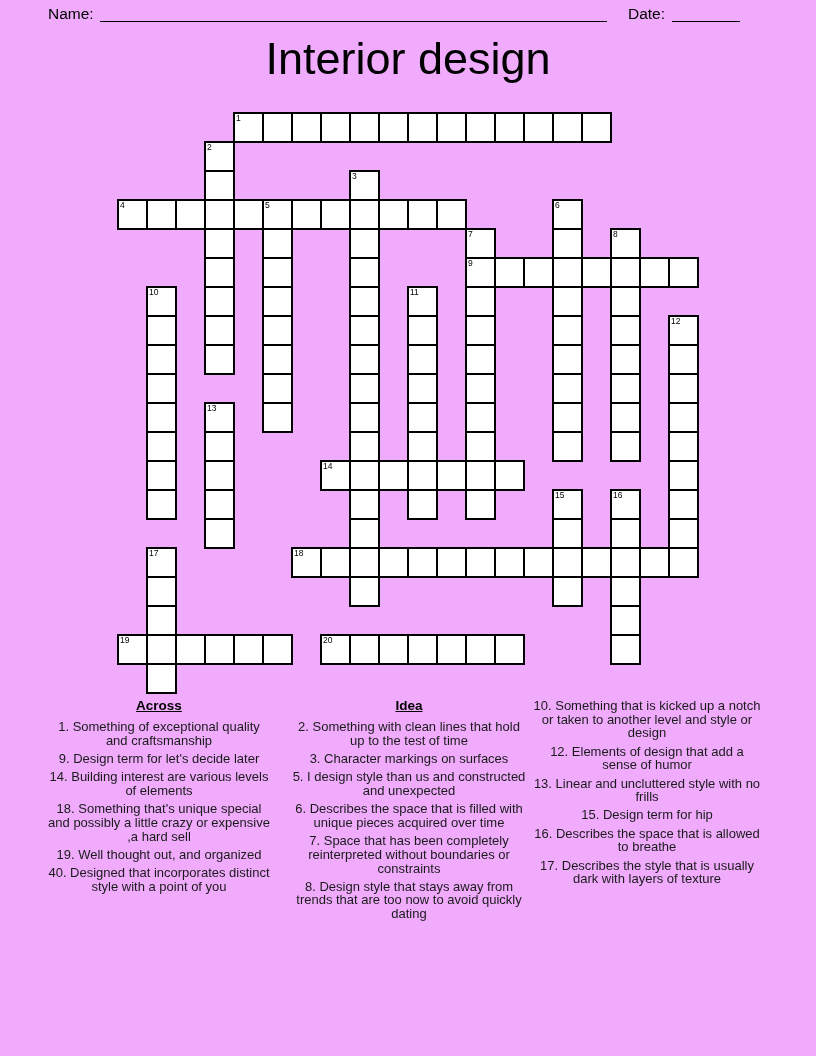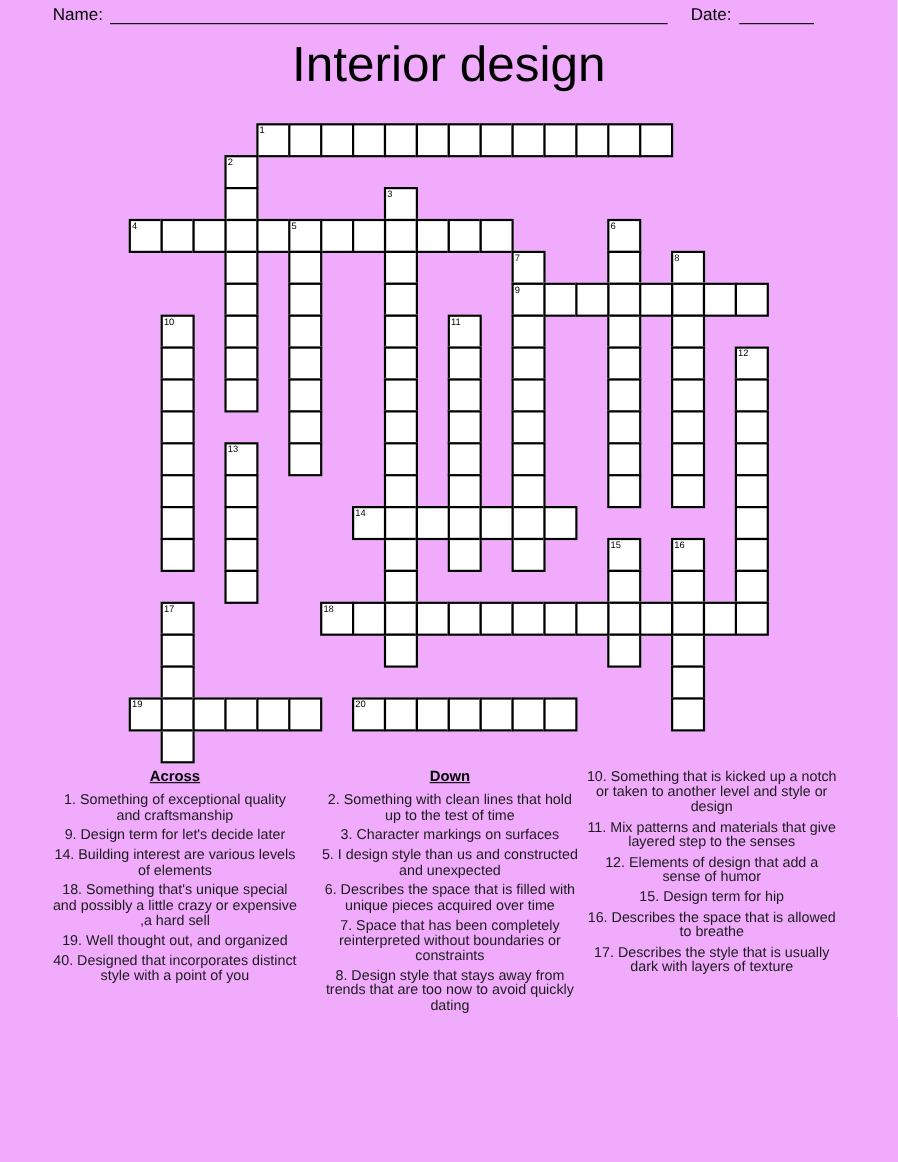--- a/index.html
+++ b/index.html
@@ -264,35 +264,35 @@
         <p class="clue"><b>1.</b> Something of exceptional quality and craftsmanship</p>
         <p class="clue"><b>9.</b> Design term for let's decide later</p>
         <p class="clue"><b>14.</b> Building interest are various levels of elements</p>
         <p class="clue"><b>18.</b> Something that's unique special and possibly a little crazy or expensive ,a hard sell</p>
         <p class="clue"><b>19.</b> Well thought out, and organized</p>
         <p class="clue"><b>40.</b> Designed that incorporates distinct style with a point of you</p>
       </div>
   </div>
 
   <div class="clue-col clue-col-2">
-    <p class="clue-heading">Down</p>
+    <p class="clue-heading">Idea</p>
     <div>
         <p class="clue"><b>2.</b> Something with clean lines that hold up to the test of time</p>
         <p class="clue"><b>3.</b> Character markings on surfaces</p>
         <p class="clue"><b>5.</b> I design style than us and constructed and unexpected</p>
         <p class="clue"><b>6.</b> Describes the space that is filled with unique pieces acquired over time</p>
         <p class="clue"><b>7.</b> Space that has been completely reinterpreted without boundaries or constraints</p>
         <p class="clue"><b>8.</b> Design style that stays away from trends that are too now to avoid quickly dating</p>
       </div>
   </div>
 
   <div class="clue-col clue-col-3">
     <div>
         <p class="clue"><b>10.</b> Something that is kicked up a notch or taken to another level and style or design</p>
-        <p class="clue"><b>11.</b> Mix patterns and materials that give layered step to the senses</p>
         <p class="clue"><b>12.</b> Elements of design that add a sense of humor</p>
+        <p class="clue"><b>13.</b> Linear and uncluttered style with no frills</p>
         <p class="clue"><b>15.</b> Design term for hip</p>
         <p class="clue"><b>16.</b> Describes the space that is allowed to breathe</p>
         <p class="clue"><b>17.</b> Describes the style that is usually dark with layers of texture</p>
       </div>
   </div>
 
 </div>
 
 </body></html>

